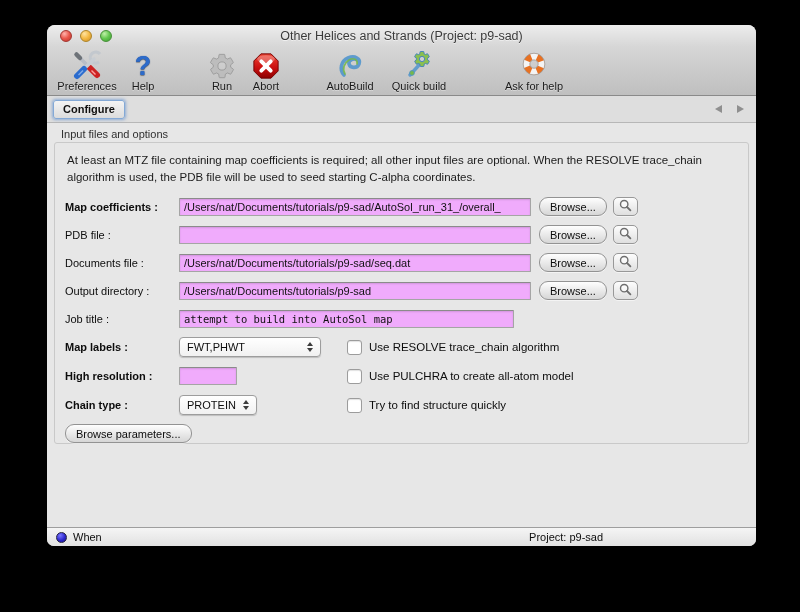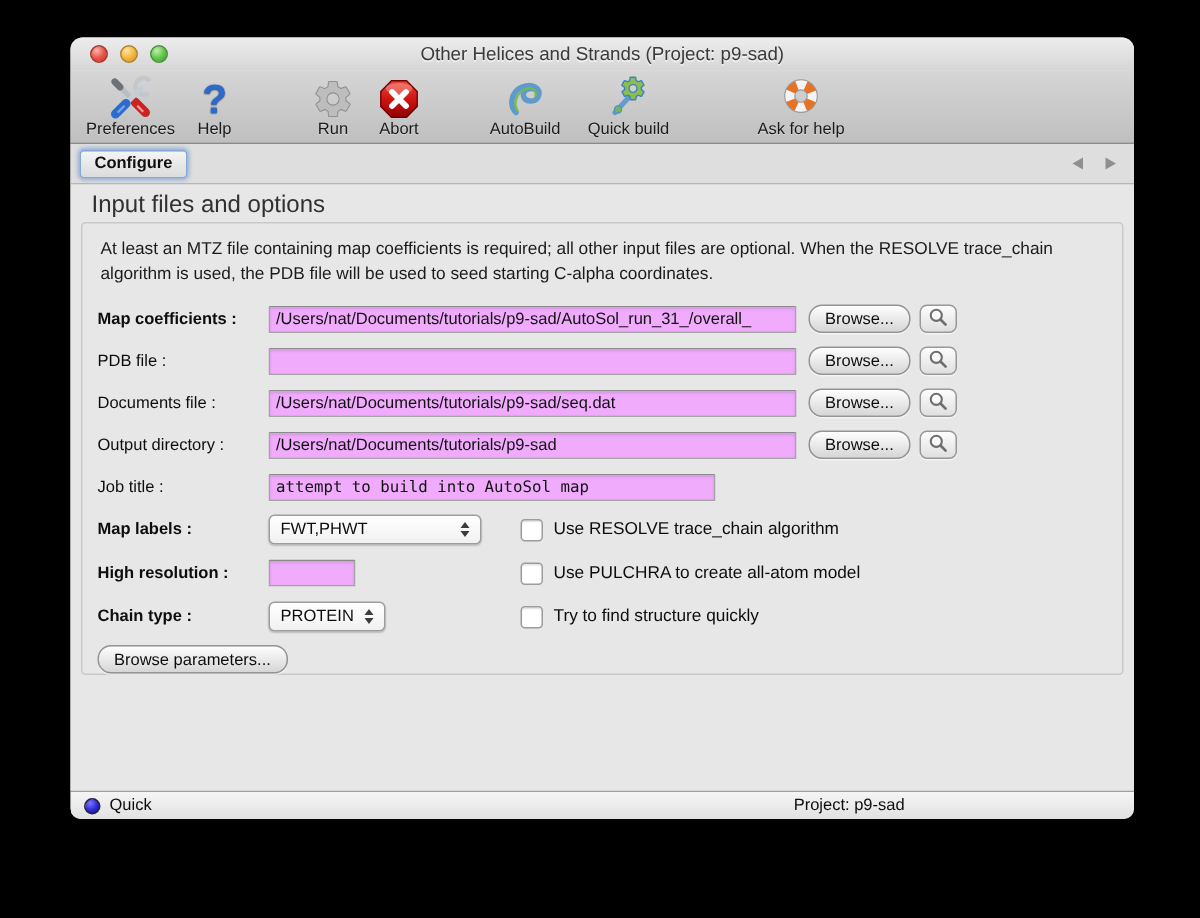--- a/index.html
+++ b/index.html
@@ -50,37 +50,37 @@
   .tab {
     background:linear-gradient(#f4f4f4,#dcdcdc); border:1px solid #84a9d6; border-radius:3px;
     box-shadow:0 0 3px 1px rgba(92,140,205,.6); padding:2px 9px 3px; font-size:11px; font-weight:bold; color:#101010;
   }
   .tabnav { margin-left:auto; display:flex; gap:15px; align-items:center; }
   .arr { width:0; height:0; border-style:solid; }
   .arr.left  { border-width:4.5px 7px 4.5px 0; border-color:transparent #8f8f8f transparent transparent; }
   .arr.right { border-width:4.5px 0 4.5px 7px; border-color:transparent transparent transparent #8f8f8f; }
   
   .bodyarea { flex:1; background:#e7e7e7; padding-top:3px; overflow:hidden; }
-  .group-label { margin:2px 0 2px 14px; font-size:16px; color:#303030; }
+  .group-label { margin:2px 0 2px 14px; font-size:11px; color:#303030; }
   .group-box {
     margin:0 7px; border:1px solid #c9c9c9; border-radius:3px; height:302px;
     padding:8px 10px 0; box-sizing:border-box; background:#e7e7e7;
   }
   .desc { font-size:11.5px; color:#1b1b1b; line-height:17px; margin:1px 0 11px 2px; width:664px; }
   .frow { display:flex; align-items:center; margin-bottom:9px; height:19px; }
   .flabel { width:114px; flex:none; font-size:11px; color:#0d0d0d; }
   .flabel.b { font-weight:bold; }
   input.txt {
     height:18px; border:1px solid #a5a5a5; border-top-color:#8b8b8b; background:#f0abfc;
     font-family:"Liberation Sans",sans-serif; font-size:11px; color:#111;
     padding:0 4px; box-sizing:border-box; box-shadow:inset 0 1px 2px rgba(0,0,0,.13); border-radius:1px;
   }
   .path { width:352px; }
   .mono { font-family:"DejaVu Sans Mono",monospace !important; font-size:10.5px !important; }
-  .jobw { width:298px; }
+  .jobw { width:335px; }
   .hres { width:58px; }
   .btn {
     font-family:"Liberation Sans",sans-serif; font-size:11px; color:#0d0d0d;
     background:linear-gradient(#fefefe,#ececec 45%,#d6d6d6); border:1px solid #939393;
     border-radius:9px; height:19px; padding:0 10px; margin-left:8px;
     box-shadow:0 1px 0 rgba(255,255,255,.55);
   }
   .magbtn {
     width:25px; height:19px; border-radius:5px; margin-left:6px; padding:0;
     display:inline-flex; align-items:center; justify-content:center;
@@ -336,17 +336,17 @@
 
       <div class="frow otherrow">
         <button class="btn" style="margin-left:0;">Browse parameters...</button>
       </div>
 
     </div>
   </div>
 
   <div class="statusbar">
     <span class="sdot"></span>
-    <span>Quick</span>
+    <span>When</span>
     <span class="project">Project: p9-sad</span>
   </div>
 
 </div>
 
 </body></html>

